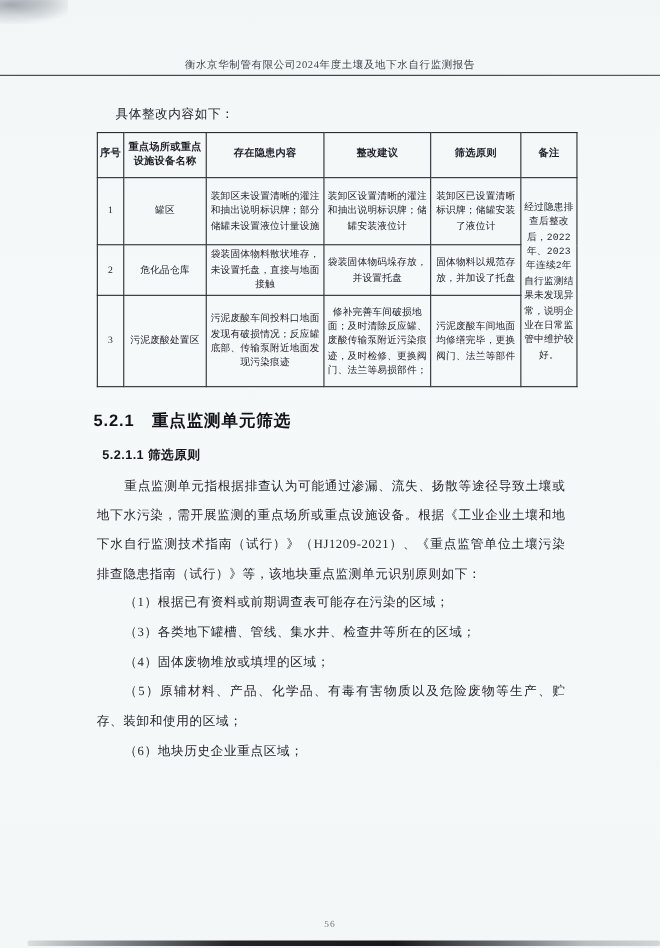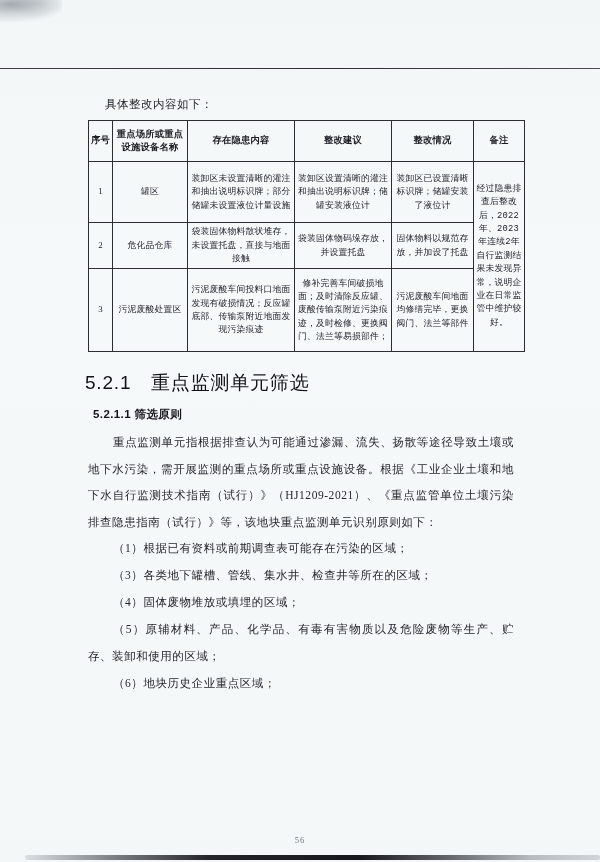--- a/index.html
+++ b/index.html
@@ -41,21 +41,21 @@
   tr.r1{height:61px;}
   tr.r2{height:46px;}
   tr.r3{height:83px;}
   td.remark-cell{line-height:1.66;font-size:8.9px;font-family:Liberation Mono, monospace;}
   .h52{
     margin:14px 0 0 -3px;font-family:"Liberation Sans","DejaVu Sans",sans-serif;
     font-size:16px;font-weight:bold;color:#101016;letter-spacing:1px;white-space:pre-wrap;line-height:20px;
   }
   .h521{
     margin:22px 0 12px -3px;font-family:"Liberation Sans","DejaVu Sans",sans-serif;
-    font-size:19px;font-weight:normal;color:#121218;letter-spacing:0.8px;white-space:pre-wrap;line-height:17px;
+    font-size:15px;font-weight:bold;color:#121218;letter-spacing:0.8px;white-space:pre-wrap;line-height:17px;
   }
   .h5211{
     margin:16px 0 0 5px;font-family:"Liberation Sans","DejaVu Sans",sans-serif;
     font-size:11.5px;font-weight:bold;color:#14141a;letter-spacing:0.4px;white-space:pre-wrap;line-height:14px;
   }
   .body-para{
     margin:8px 0 0 0;width:426px;font-size:11.5px;line-height:26.5px;
     text-align:justify;letter-spacing:0.55px;text-indent:25px;color:#26262e;
   }
   .list-item{
@@ -79,20 +79,21 @@
     border-radius:2px;
   }
 </style>
 </head>
 <body>
 
 <div class="page">
 
   <div class="corner-artifact"></div>
 
+  <div class="doc-header">衡水京华制管有限公司2024年度土壤及地下水自行监测报告</div>
   <div class="header-rule"></div>
 
   <div class="content">
 
     <p class="intro">具体整改内容如下：</p>
 
 
     <table class="remed">
       <colgroup>
         <col style="width:24px">
@@ -101,21 +102,21 @@
         <col style="width:97px">
           <col style="width:82px">
           <col style="width:51px">
       </colgroup>
       <tbody>
         <tr class="hrow">
           <th>序号</th>
           <th>重点场所或重点设施设备名称</th>
           <th>存在隐患内容</th>
           <th>整改建议</th>
-          <th>整改情况</th>
+          <th>筛选原则</th>
           <th>备注</th>
         </tr>
         <tr class="r1">
           <td>1</td>
           <td>罐区</td>
           <td>装卸区未设置清晰的灌注和抽出说明标识牌；部分储罐未设置液位计量设施</td>
           <td>装卸区设置清晰的灌注和抽出说明标识牌；储罐安装液位计</td>
           <td>装卸区已设置清晰标识牌；储罐安装了液位计</td>
           <td class="remark-cell" rowspan="3">经过隐患排查后整改后，2022年、2023年连续2年自行监测结果未发现异常，说明企业在日常监管中维护较好。</td>
         </tr>

